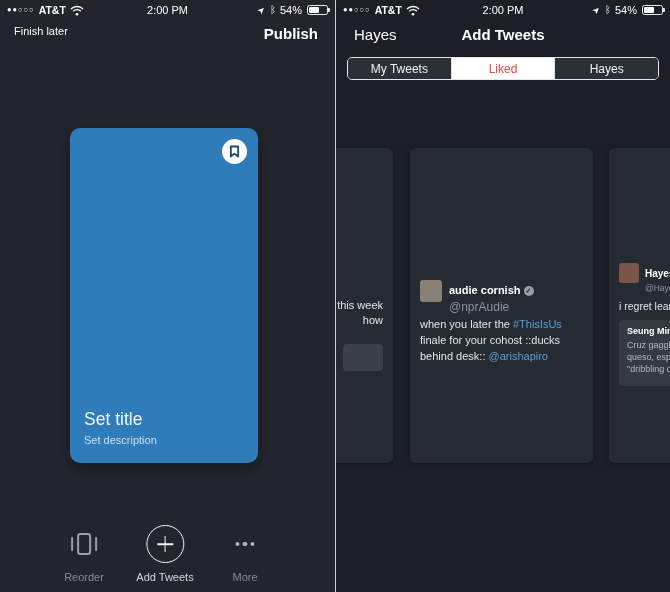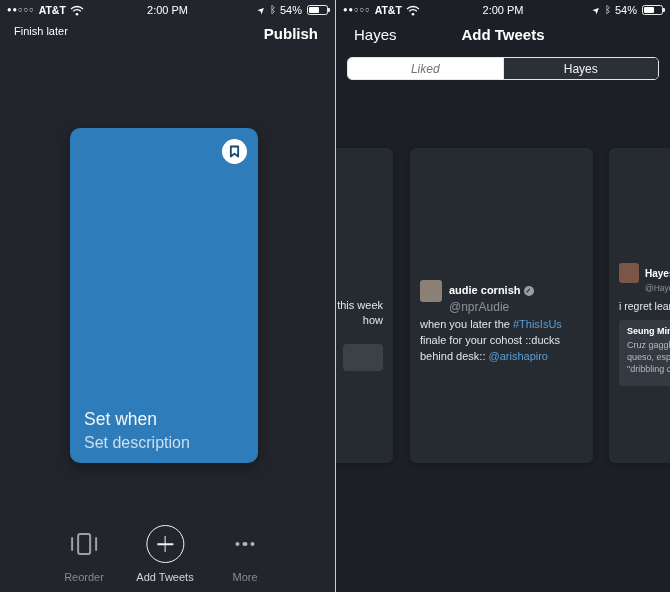--- a/index.html
+++ b/index.html
@@ -32,21 +32,21 @@
   .batt::before{content:"";position:absolute;left:1px;top:1px;bottom:1px;width:54%;background:#fff;border-radius:1px;}
   .batt::after{content:"";position:absolute;right:-3px;top:2px;width:2px;height:4px;background:rgba(255,255,255,.9);border-radius:0 1px 1px 0;}
 
   
   .nav-left-action{position:absolute;top:25px;left:14px;font-size:11px;color:#fbfbfc;cursor:pointer;}
   .nav-right-action{position:absolute;top:25px;right:17px;font-size:15px;font-weight:bold;color:#ffffff;cursor:pointer;}
 
   .draft-card{position:absolute;left:70px;top:128px;width:188px;height:335px;border-radius:10px;background:var(--card-blue,#2e7cb9);box-shadow:0 5px 16px rgba(0,0,0,.35);}
   .draft-badge{position:absolute;top:11px;right:11px;width:25px;height:25px;border-radius:50%;background:#fff;display:flex;align-items:center;justify-content:center;}
   .draft-title{position:absolute;left:14px;bottom:33px;font-size:17.5px;color:rgba(255,255,255,.93);}
-  .draft-desc{position:absolute;left:14px;bottom:11px;font-size:16px;color:rgba(255,255,255,.75);text-align:right;}
+  .draft-desc{position:absolute;left:14px;bottom:17px;font-size:11px;color:rgba(255,255,255,.75);text-align:right;}
 
   .tb-item{position:absolute;bottom:9px;transform:translateX(-50%);text-align:right;cursor:pointer;}
   .tb-item .icon-box{height:38px;display:flex;align-items:center;justify-content:center;}
   .tb-label{margin-top:8px;font-size:11px;color:#868b91;}
   .tb-label.bright{color:#d3d7db;}
   .reorder-icon{position:relative;width:26px;height:24px;}
   .reorder-icon .mid{position:absolute;left:6px;top:1px;width:14px;height:22px;border:2px solid #9aa0a6;border-radius:3px;}
   .reorder-icon::before,.reorder-icon::after{content:"";position:absolute;top:5px;width:2px;height:14px;background:#9aa0a6;border-radius:1px;}
   .reorder-icon::before{left:0;}
   .reorder-icon::after{right:0;}
@@ -57,21 +57,21 @@
   .more-icon{display:flex;gap:3px;}
   .more-icon i{width:4.5px;height:4.5px;border-radius:50%;background:#aeb3b8;}
 
   
   .nav-cancel{position:absolute;top:26px;left:18px;font-size:15px;color:#fbfbfc;cursor:pointer;}
   .nav-title{position:absolute;top:26px;left:50%;transform:translateX(-50%);font-size:15px;font-weight:bold;color:#fff;}
 
   .segmented{position:absolute;left:11px;top:57px;width:312px;height:23px;border:1px solid #e4e6e8;border-radius:5px;display:flex;overflow:hidden;}
   .segment{flex:1;display:flex;align-items:center;justify-content:center;font-size:12px;color:#f2f3f4;background:#2b3036;cursor:pointer;}
   .segment + .segment{border-left:1px solid #e4e6e8;}
-  .segment.selected{background:#ffffff;color:#737373;font-style:italic;}
+  .segment.selected{background:#ffffff;color:#ef4444;}
 
   .cards-region{position:absolute;left:0;top:148px;width:100%;height:315px;}
   .tcard{position:absolute;top:0;width:183px;height:315px;background:var(--tweet-card-bg,#262b31);border-radius:6px;overflow:hidden;box-shadow:0 1px 5px rgba(0,0,0,.3);cursor:pointer;}
   .tcard.c1{left:-126px;}
   .tcard.c2{left:74px;}
   .tcard.c3{left:273px;}
 
   .c1 .frag{position:absolute;right:10px;top:150px;text-align:right;font-size:11px;line-height:15px;color:#e3e6e9;}
   .c1 .stub-bar{position:absolute;right:10px;top:196px;width:40px;height:27px;background:#3b4147;border-radius:4px;}
 
@@ -119,21 +119,21 @@
 
   <span class="nav-left-action">Finish later</span>
   <span class="nav-right-action">Publish</span>
 
   <div class="draft-card">
     <span class="draft-badge">
       <svg width="11" height="13" viewBox="0 0 12 14" fill="none">
         <path d="M2 1.5 h8 v11 l-4 -3.2 l-4 3.2 z" stroke="#1b4a6e" stroke-width="2" stroke-linejoin="round"></path>
       </svg>
     </span>
-    <div class="draft-title">Set when</div>
+    <div class="draft-title">Set title</div>
     <div class="draft-desc">Set description</div>
   </div>
 
   <div class="tb-item" style="left:84px">
     <span class="icon-box">
         <span class="reorder-icon">
           <span class="mid"></span>
         </span>
       </span>
     <div class="tb-label">Reorder</div>
@@ -174,20 +174,21 @@
       <span class="bt-icon">ᛒ</span>
       <span class="sb-batt-pct">54%</span>
       <span class="batt"></span>
     </span>
   </div>
 
   <span class="nav-cancel">Hayes</span>
   <span class="nav-title">Add Tweets</span>
 
   <div class="segmented">
+    <span class="segment">My Tweets</span>
     <span class="segment selected">Liked</span>
     <span class="segment">Hayes</span>
   </div>
 
   <div class="cards-region">
 
     <div class="tcard c1">
       <div class="frag">
         <div>e this week</div>
         <div>how</div>

